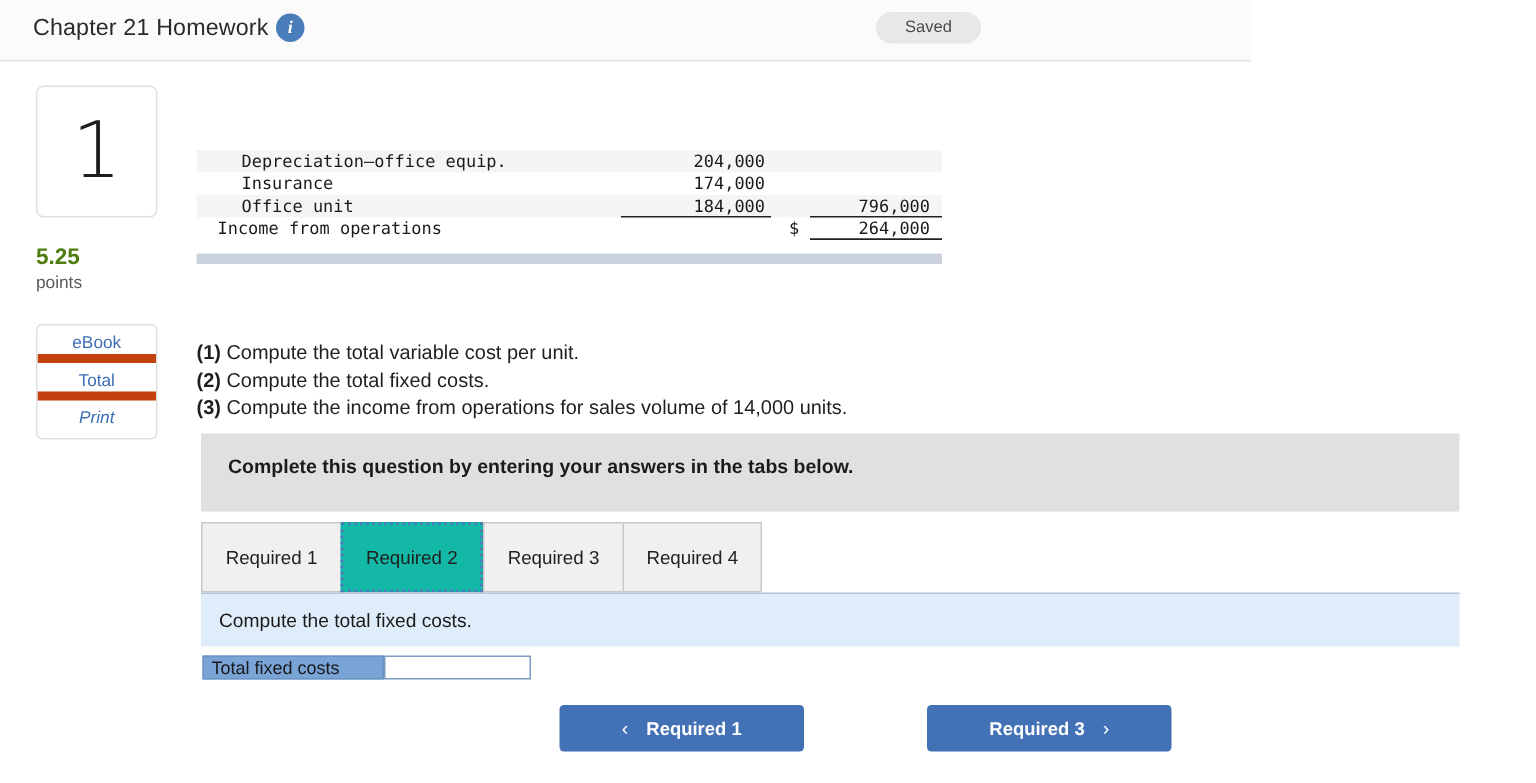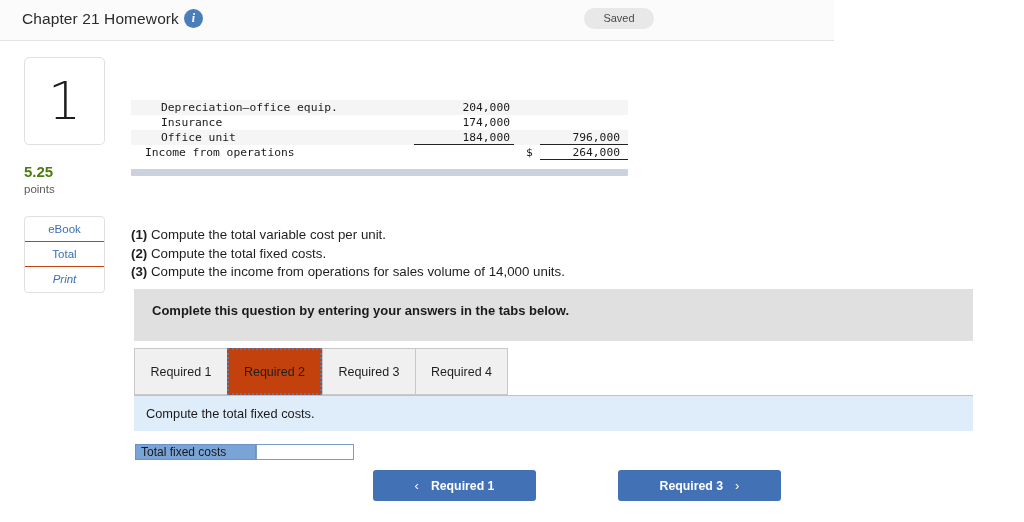--- a/index.html
+++ b/index.html
@@ -105,21 +105,21 @@
     box-sizing: border-box;
     overflow: hidden;
     background: #ffffff;
   }
   .aux-btn {
     height: 25px;
     line-height: 25px;
     text-align: center;
     font-size: 11.5px;
     color: #3d6fb5;
-    border-bottom: 1px solid #c2410c;
+    border-bottom: 6px solid #c2410c;
     box-sizing: border-box;
     cursor: pointer;
   }
   .aux-btn:last-child { border-bottom: none; font-style: italic; }
 
   
   .exhibit {
     position: absolute;
     left: 131px; top: 88px;
     width: 497px;
@@ -204,21 +204,21 @@
     box-sizing: border-box;
     font-size: 12.5px;
     color: #1f1f1f;
     display: flex;
     align-items: center;
     justify-content: center;
     cursor: pointer;
   }
   .tab:last-child { border-right: 1px solid #c8c8c8; }
   .tab.active {
-    background: #c2410c;
+    background: #14b8a6;
     border: 2px dotted #4a7ebb;
     width: 95px;
   }
   .tab.active + .tab { border-left: 1px solid #c8c8c8; }
 
   
   .sub-prompt {
     position: absolute;
     left: 134px; top: 395px;
     width: 839px;
@@ -232,21 +232,21 @@
     left: 12px; top: 10px;
     font-size: 12.8px;
     color: #1b1b1b;
   }
 
   
   .answer-row {
     position: absolute;
     left: 135px; top: 437px;
     display: flex;
-    align-items: flex-end;
+    align-items: flex-start;
     height: 23px;
   }
   .answer-label {
     width: 121px;
     background: #7ba4d6;
     border: 1px solid #6b93c4;
     box-sizing: border-box;
     font-size: 12px;
     color: #17191c;
     display: flex;

